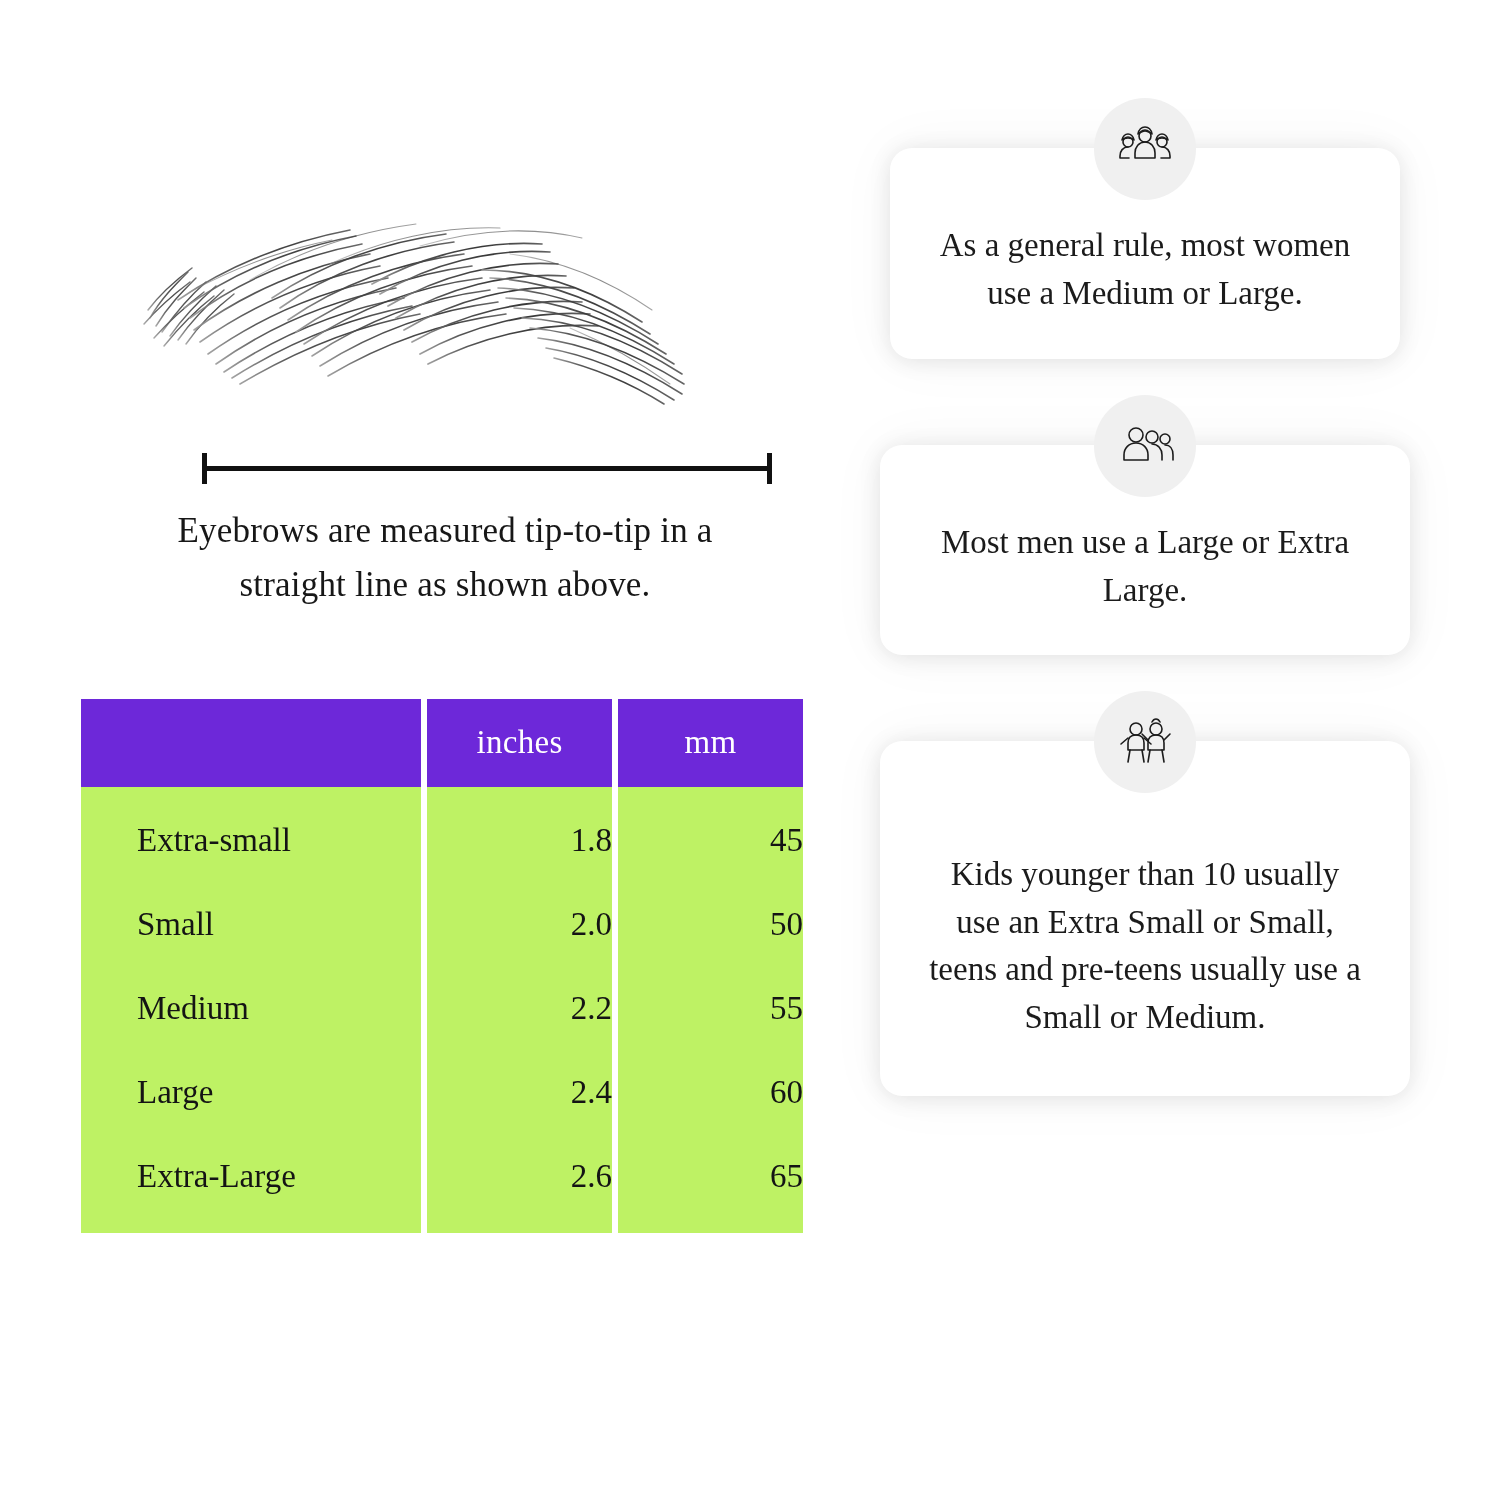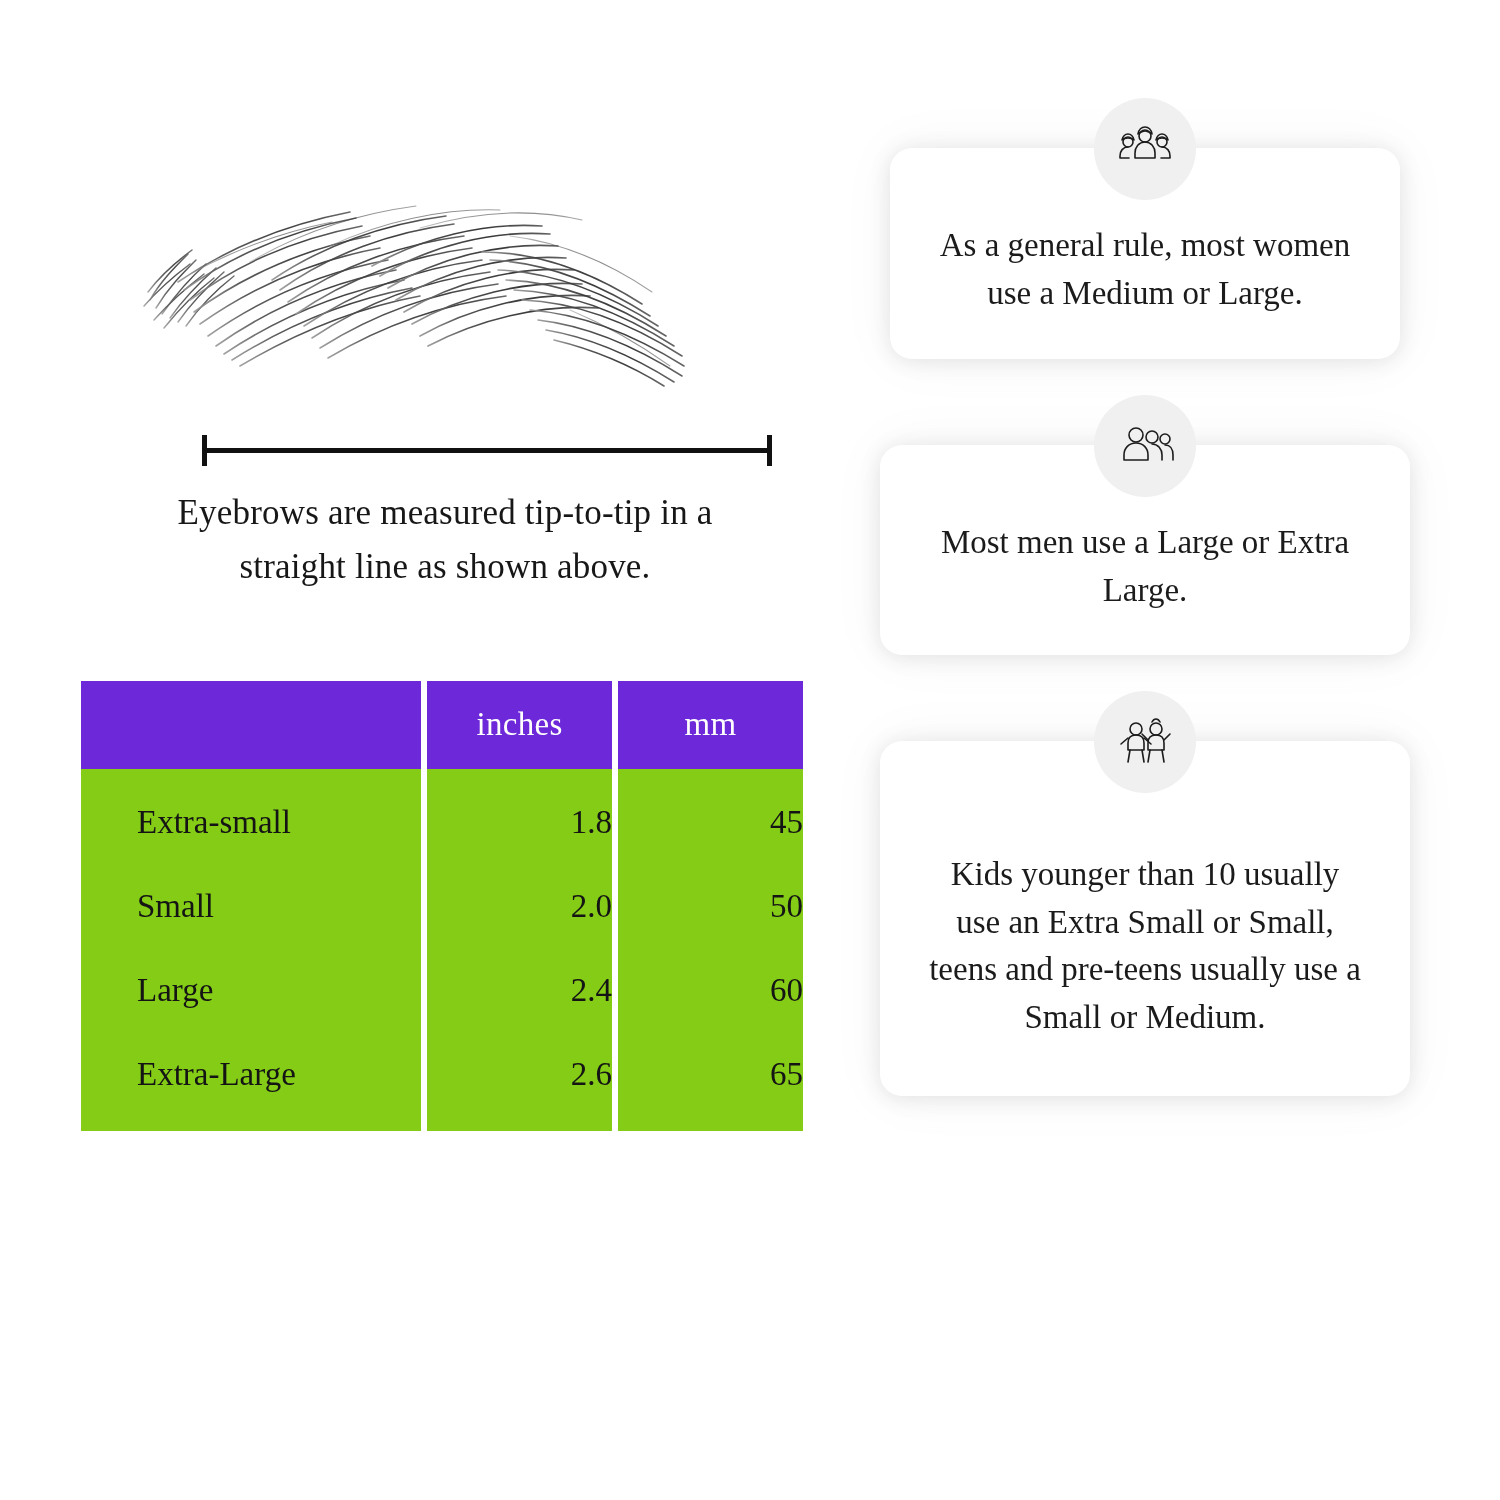--- a/index.html
+++ b/index.html
@@ -17,21 +17,21 @@
     position: relative;
     width: 1500px;
     height: 1500px;
     background: #ffffff;
   }
 
   
   .left-col {
     position: absolute;
     left: 75px;
-    top: 150px;
+    top: 168px;
     width: 730px;
   }
 
   .brow-figure {
     position: relative;
     width: 640px;
     height: 330px;
     margin-left: 55px;
   }
 
@@ -96,21 +96,21 @@
     height: 88px;
     vertical-align: middle;
     text-align: center;
     letter-spacing: 0.3px;
   }
   .size-table th.label-head { width: 340px; }
   .size-table th.in-head { width: 185px; }
   .size-table th.mm-head { width: 185px; }
 
   .size-table td {
-    background: #84cc16;
+    background: #bef264;
     font-size: 33px;
     height: 84px;
     vertical-align: middle;
     color: #141414;
   }
   .size-table td.name {
     text-align: left;
     padding-left: 56px;
   }
   .size-table td.num {
@@ -277,20 +277,25 @@
       <tbody>
         <tr>
           <td class="name">Extra-small</td>
           <td class="num">1.8</td>
           <td class="num">45</td>
         </tr>
         <tr>
           <td class="name">Small</td>
           <td class="num">2.0</td>
           <td class="num">50</td>
+        </tr>
+        <tr>
+          <td class="name">Medium</td>
+          <td class="num">2.2</td>
+          <td class="num">55</td>
         </tr>
         <tr>
           <td class="name">Large</td>
           <td class="num">2.4</td>
           <td class="num">60</td>
         </tr>
         <tr>
           <td class="name">Extra-Large</td>
           <td class="num">2.6</td>
           <td class="num">65</td>

